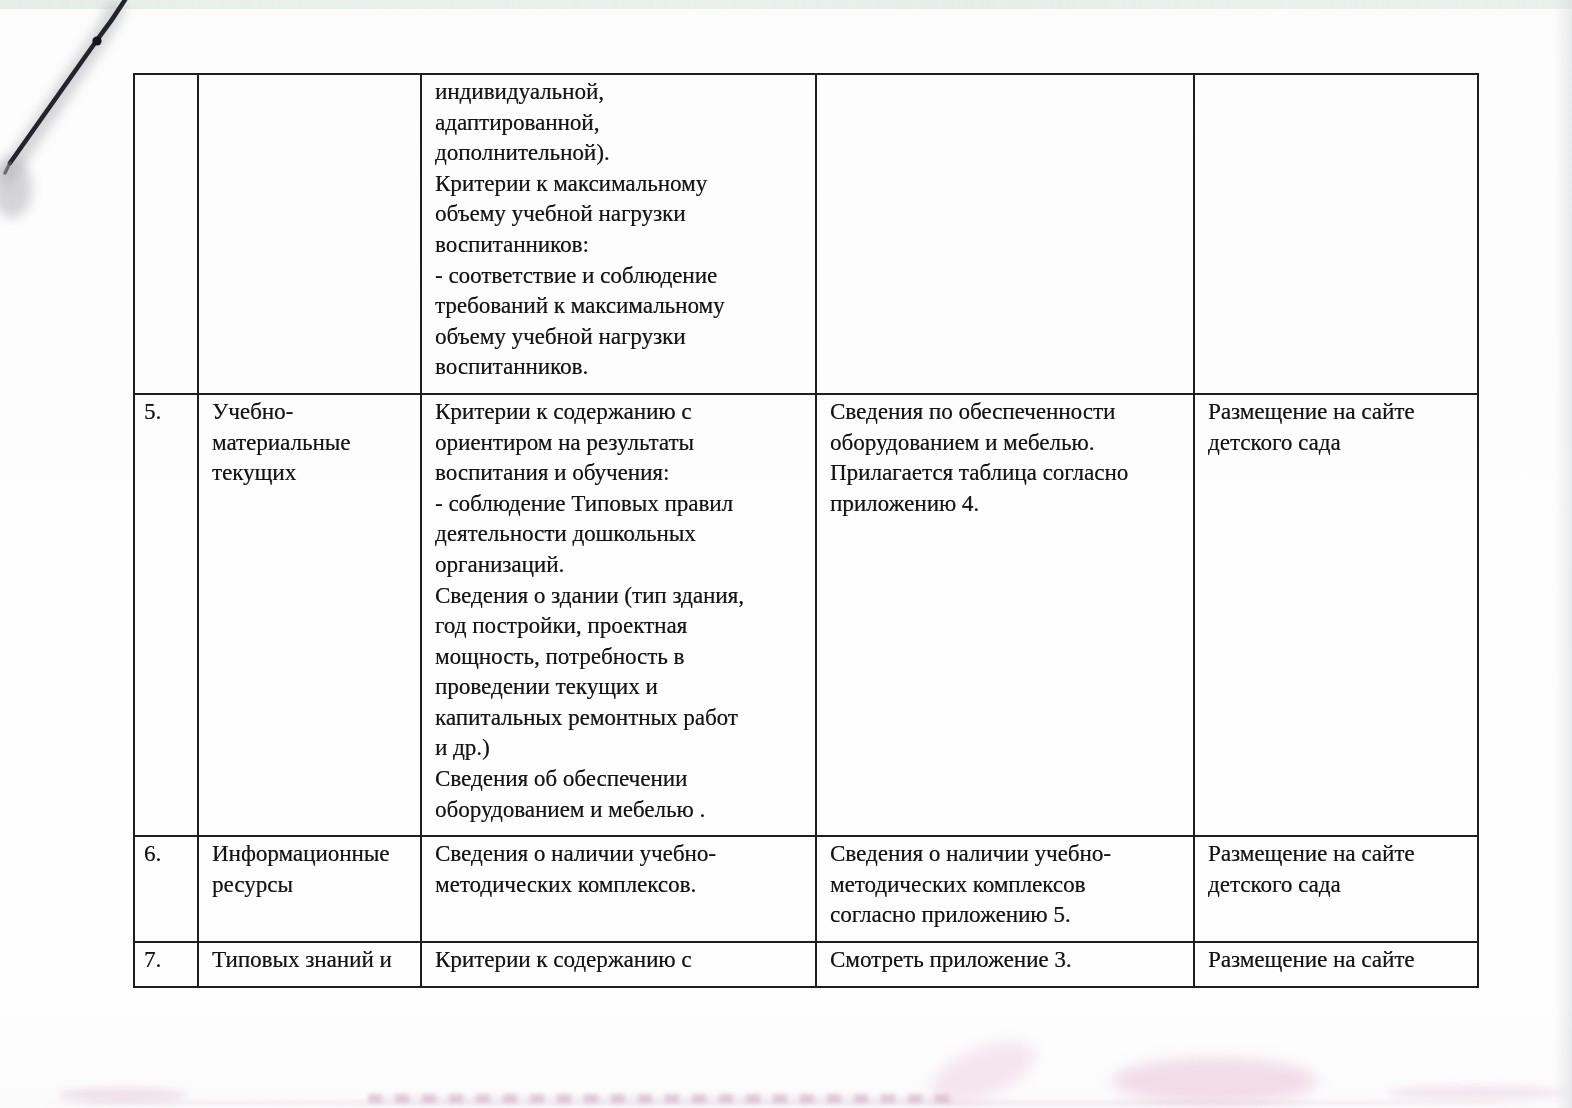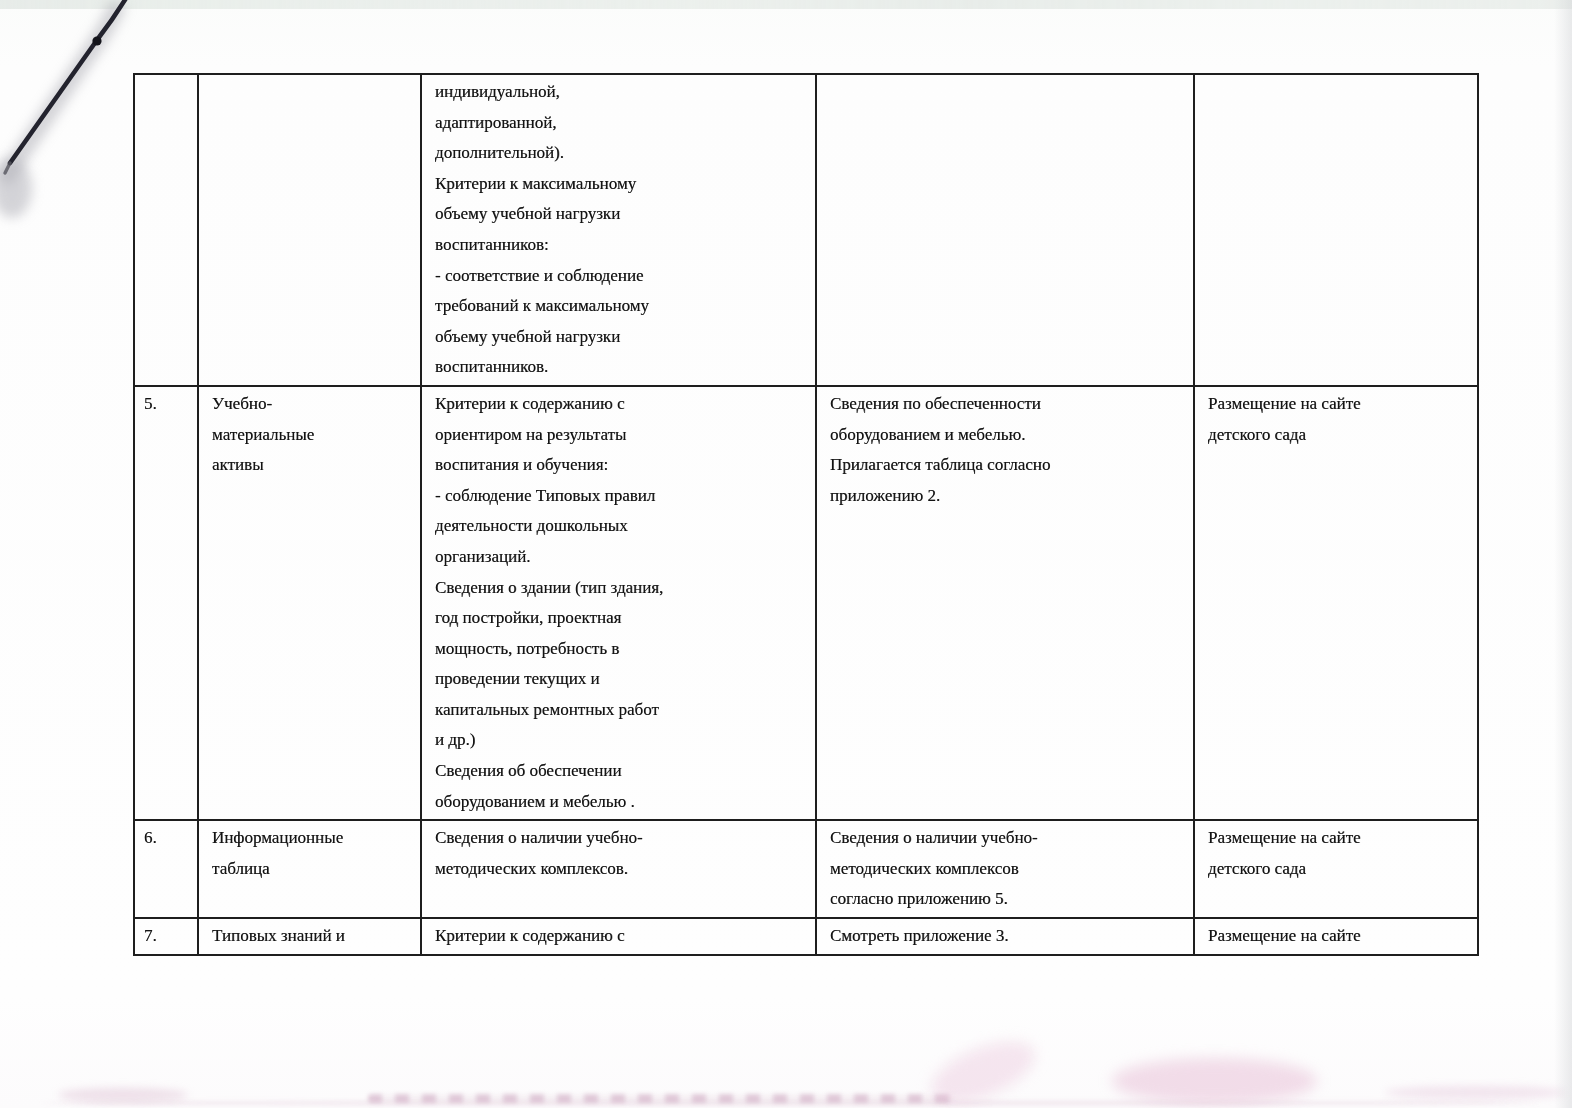--- a/index.html
+++ b/index.html
@@ -44,22 +44,22 @@
   
   table.doc-table {
     position: absolute; left: 133px; top: 73px;
     width: 1344px;
     table-layout: fixed;
     border-collapse: collapse;
   }
   .doc-table td {
     border: 2px solid #1e1e1e;
     vertical-align: top;
-    padding: 2px 8px 2px 13px;
-    font-size: 17px;
+    padding: 2px 8px 10px 13px;
+    font-size: 23px;
     line-height: 30.6px;
     color: #131313;
     white-space: pre;
     overflow: hidden;
     text-shadow: 0.35px 0 0 rgba(10,10,10,.55);
   }
   .doc-table td.num { padding-left: 9px; }
   .doc-table tr.r0 { height: 306px; }
   .doc-table tr.r1 { height: 430px; }
   .doc-table tr.r2 { height: 90px; }
@@ -108,46 +108,46 @@
 требований к максимальному
 объему учебной нагрузки
 воспитанников.</td>
         <td></td>
         <td></td>
       </tr>
       <tr class="r1">
         <td class="num">5.</td>
         <td>Учебно-
 материальные
-активы</td>
+текущих</td>
         <td>Критерии к содержанию с
 ориентиром на результаты
 воспитания и обучения:
 - соблюдение Типовых правил
 деятельности дошкольных
 организаций.
 Сведения о здании (тип здания,
 год постройки, проектная
 мощность, потребность в
 проведении текущих и
 капитальных ремонтных работ
 и др.)
 Сведения об обеспечении
 оборудованием и мебелью .</td>
         <td>Сведения по обеспеченности
 оборудованием и мебелью.
 Прилагается таблица согласно
-приложению 2.</td>
+приложению 4.</td>
         <td>Размещение на сайте
 детского сада</td>
       </tr>
       <tr class="r2">
         <td class="num">6.</td>
         <td>Информационные
-таблица</td>
+ресурсы</td>
         <td>Сведения о наличии учебно-
 методических комплексов.</td>
         <td>Сведения о наличии учебно-
 методических комплексов
 согласно приложению 5.</td>
         <td>Размещение на сайте
 детского сада</td>
       </tr>
       <tr class="r3">
         <td class="num">7.</td>

